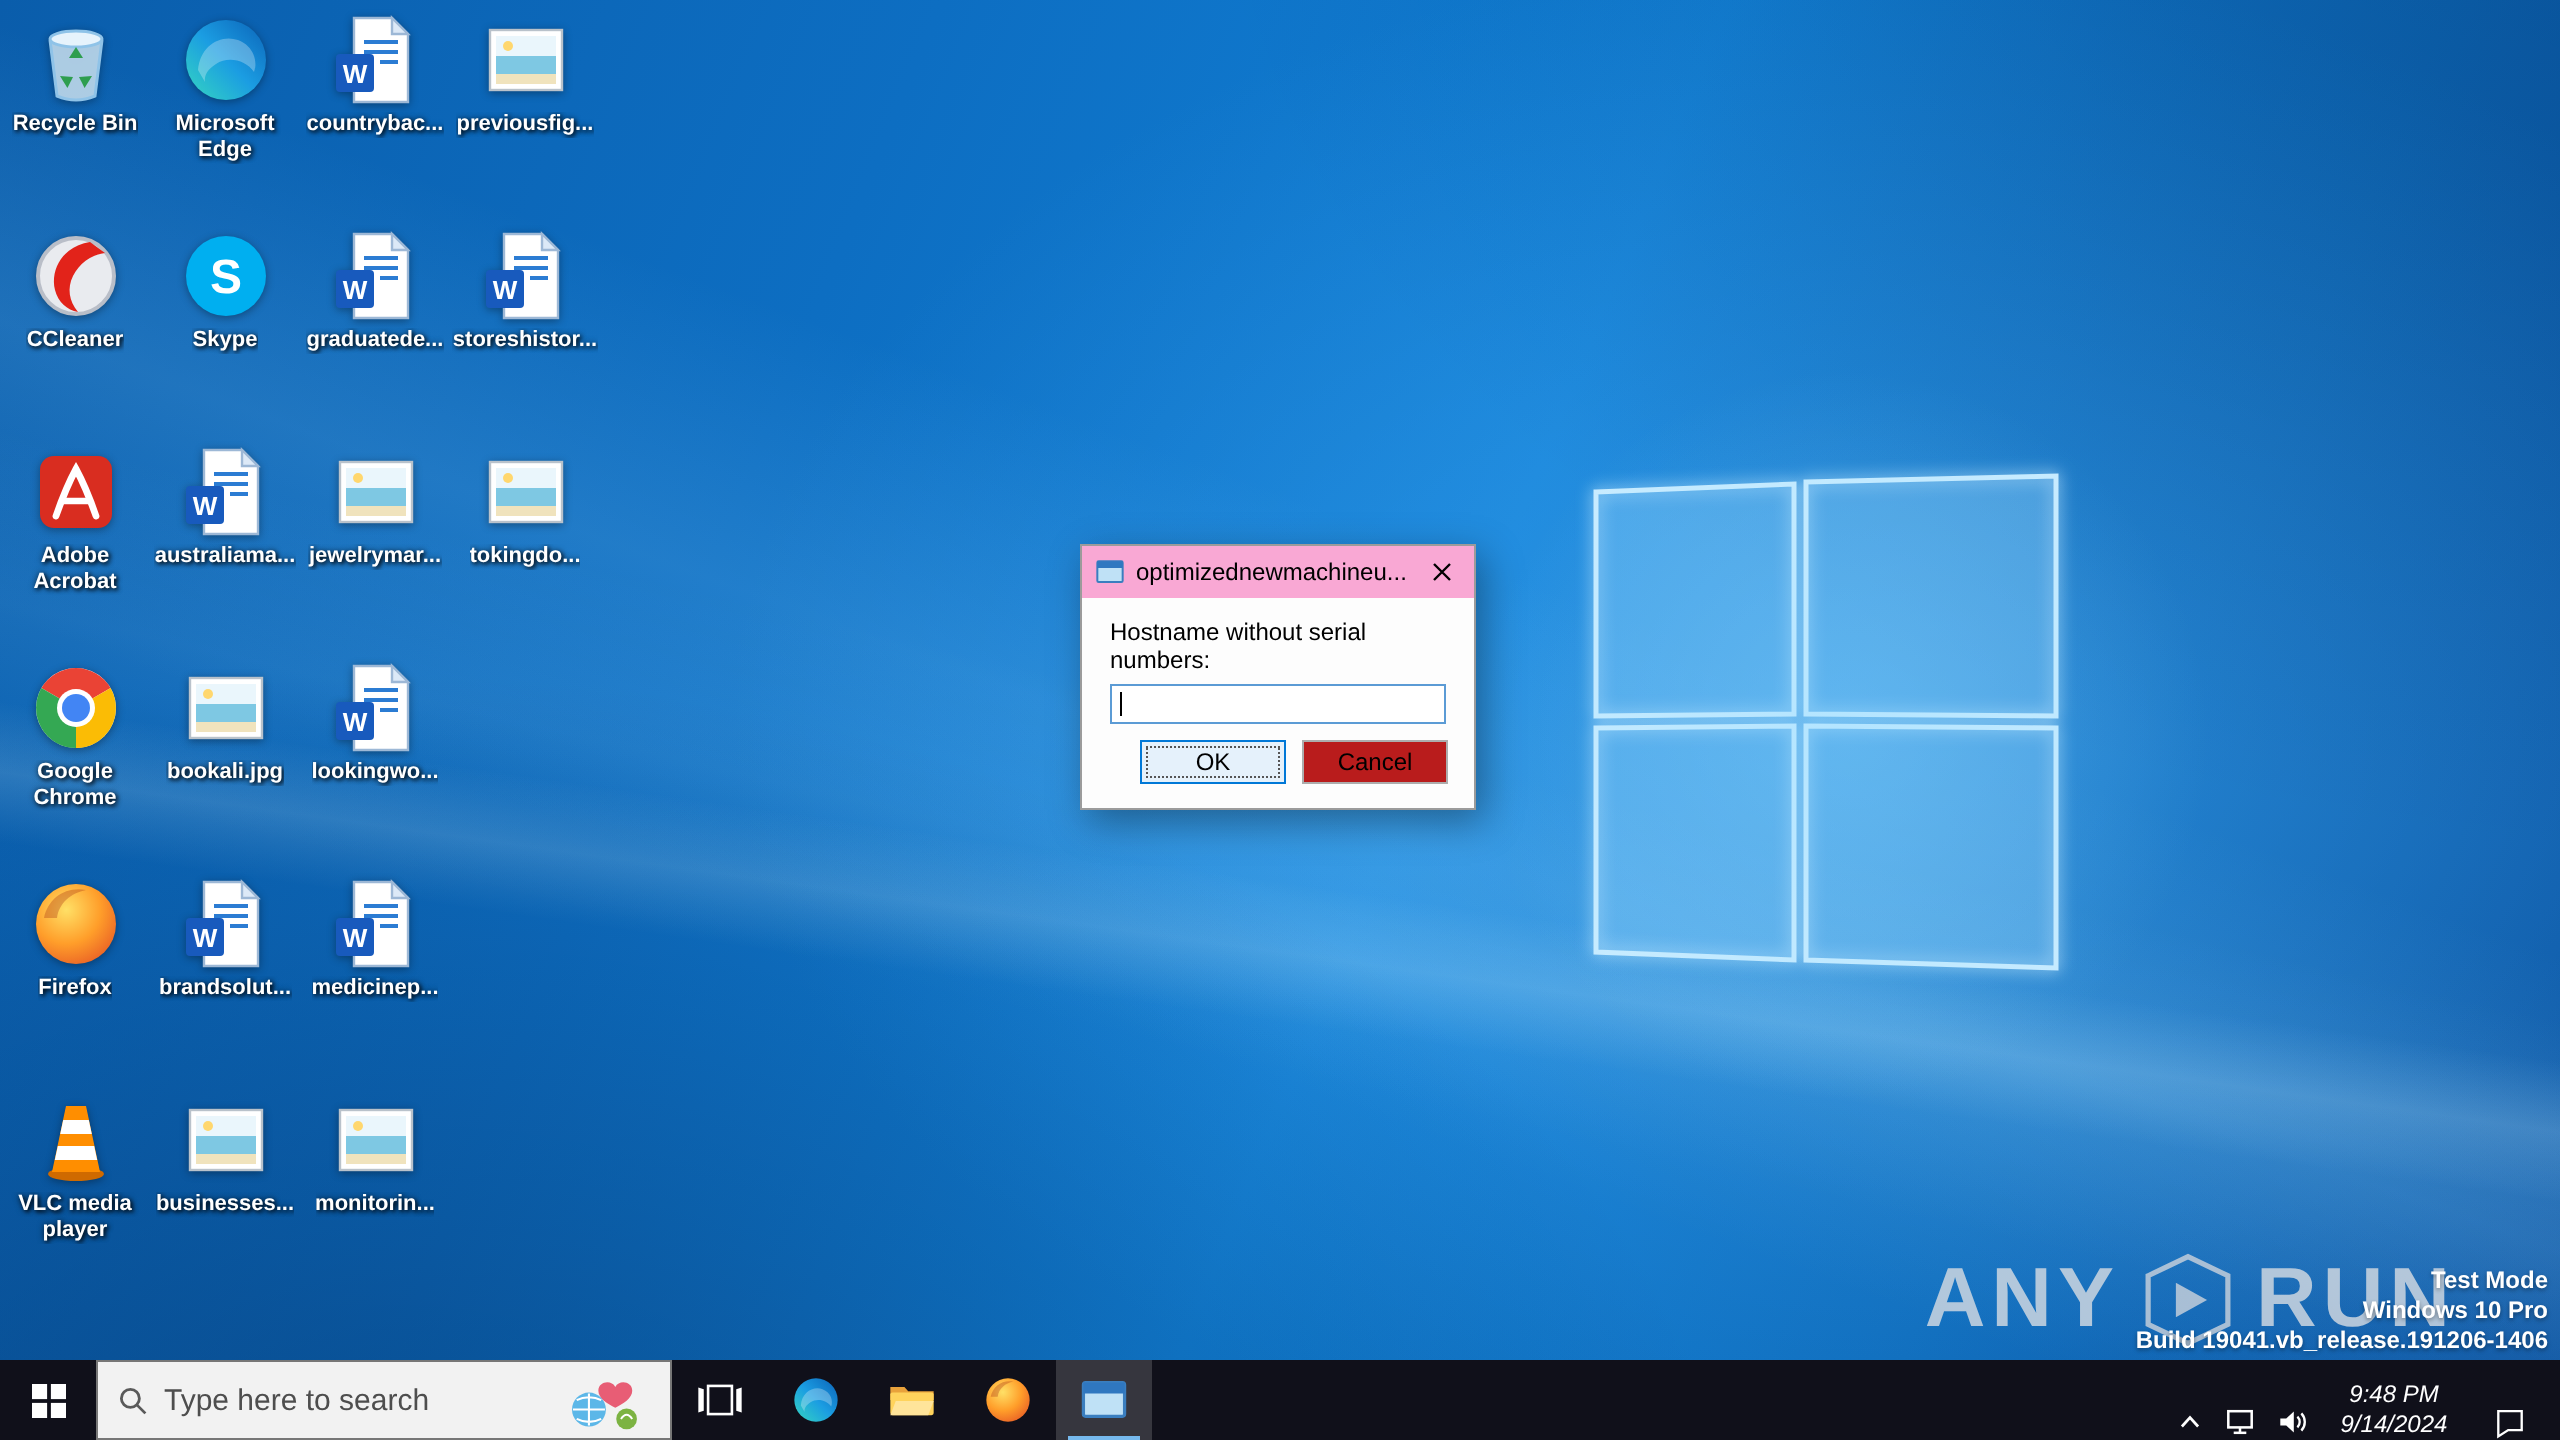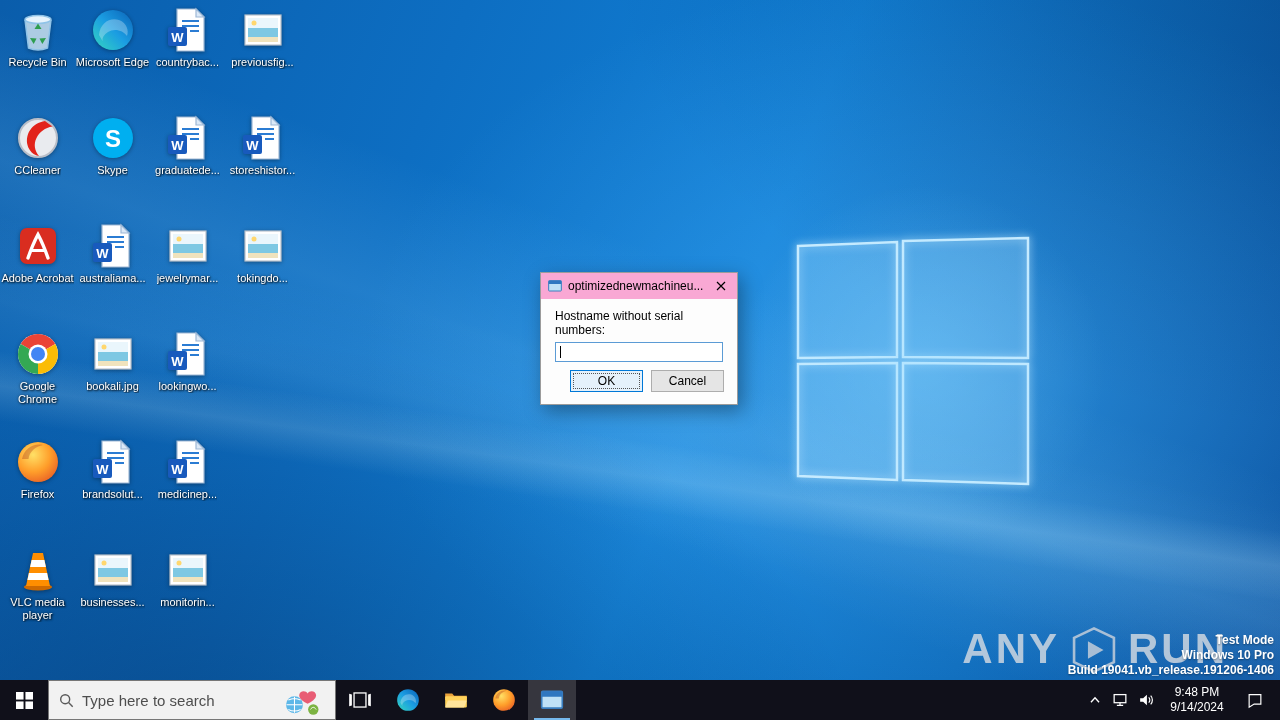--- a/index.html
+++ b/index.html
@@ -33,42 +33,42 @@
   
   .icon-grid { position:absolute; left:0; top:6px; display:grid;
     grid-template-rows:repeat(6,108px); grid-auto-flow:column; grid-auto-columns:75px;
     justify-items:center; }
   .dicon { width:75px; display:flex; flex-direction:column; align-items:center; cursor:default; }
   .dicon-art { width:48px; height:48px; display:flex; align-items:center; justify-content:center;
     filter:drop-shadow(0 1px 2px rgba(0,0,0,.35)); }
   .dicon-art svg { width:48px; height:48px; }
   .dicon-label { margin-top:2px; font-size:11px; line-height:13px; color:#fff; text-align:center;
     max-width:74px; max-height:27px; overflow:hidden;
-    text-shadow:1px 1px 2px rgba(0,0,0,.9), 0 0 3px rgba(0,0,0,.6); }
+    text-shadow:1px 1px 2px rgba(0,0,0,.9), 0 0 3px rgba(0,0,0,.6);font-weight:bold; }
 
   
   .dialog { position:absolute; left:540px; top:272px; width:198px; height:133px;
     background:#fdfdfd; border:1px solid #9b9b9b; box-shadow:4px 6px 18px rgba(0,0,0,.35);
     font-size:12px; color:#000; }
   .dlg-titlebar { height:26px; display:flex; align-items:center; padding-left:6px; background:#f9a8d4; }
   .dlg-icon { width:16px; height:16px; display:inline-flex; margin-right:5px; }
   .dlg-icon svg { width:16px; height:16px; }
   .dlg-title { flex:1; font-size:12px; white-space:nowrap; overflow:hidden; }
   .dlg-close { width:32px; height:26px; border:none; background:transparent; display:flex;
     align-items:center; justify-content:center; cursor:default; }
   .dlg-close svg { width:10px; height:10px; }
   .dlg-label { padding:10px 14px 0; }
   .dlg-inputwrap { position:relative; margin:5px 14px 0; }
   .dlg-input { width:100%; height:20px; border:1px solid #5b9bd5; background:#fff; outline:none;
     font-family:"Liberation Sans", sans-serif; font-size:12px; padding:0 4px; }
   .caret { position:absolute; left:5px; top:4px; width:1px; height:12px; background:#000;
     animation:blink 1.1s steps(1) infinite; }
   @keyframes blink { 50% { opacity:0; } }
   .dlg-buttons { position:absolute; right:13px; bottom:12px; display:flex; gap:8px; }
-  .btn { width:73px; height:22px; background:#e5e5e5; border:1px solid #adadad; font-size:12px;
+  .btn { width:73px; height:22px; background:#b91c1c; border:1px solid #adadad; font-size:12px;
     font-family:"Liberation Sans", sans-serif; cursor:default; }
   .btn-default { border:1px solid #0078d7; background:#e5f1fb; outline:1px dotted #555; outline-offset:-4px; }
 
   
   .watermark { position:absolute; right:6px; bottom:42px; display:flex; flex-direction:column;
     align-items:flex-end; pointer-events:none; }
   .wm-row { display:flex; gap:8px; margin-right:46px; height:54px; }
   .wm-word { font-size:42px; font-weight:bold; letter-spacing:3px; color:rgba(212,218,226,.82); }
   .wm-glyph svg { width:52px; height:50px; display:block; }
   .wm-info { margin-top:-46px; position:relative; z-index:2; text-align:right; color:#fff;
@@ -89,21 +89,21 @@
   .tb-search-art svg { width:38px; height:32px; }
   .tb-apps { display:flex; }
   .tb-app { width:48px; border:none; background:transparent; display:flex; align-items:center;
     justify-content:center; cursor:default; position:relative; }
   .tb-app .tb-ic { display:inline-flex; }
   .tb-app svg { width:26px; height:26px; }
   .tb-app.active { background:rgba(255,255,255,.16); }
   .tb-app.active::after { content:""; position:absolute; left:6px; right:6px; bottom:0; height:2px;
     background:#76b9ed; }
   .tb-spacer { flex:1; }
-  .tb-tray { display:flex; align-items:center; }
+  .tb-tray { display:flex; align-items:flex-end;font-style:italic; }
   .tray-btn { border:none; background:transparent; display:flex; align-items:center;
     justify-content:center; cursor:default; }
   .tray-btn svg { width:18px; height:18px; }
   .w24 { width:24px; } .w26 { width:26px; } .w40 { width:40px; }
   .tb-clock { width:76px; display:flex; flex-direction:column; align-items:center;
     justify-content:center; color:#fff; font-size:12px; line-height:15px; cursor:default; }
   .tb-showdesktop { width:5px; border-left:1px solid rgba(255,255,255,.25); }
 </style>
 </head>
 <body>

